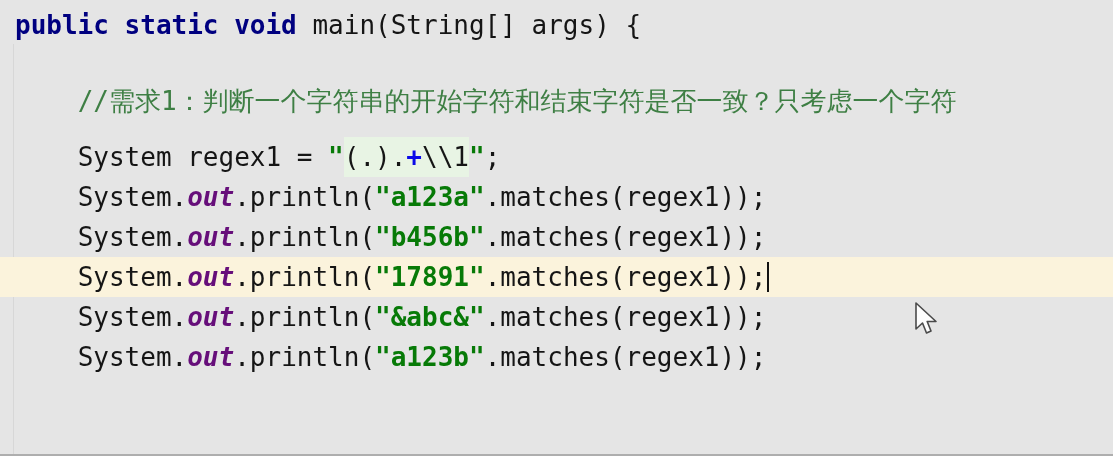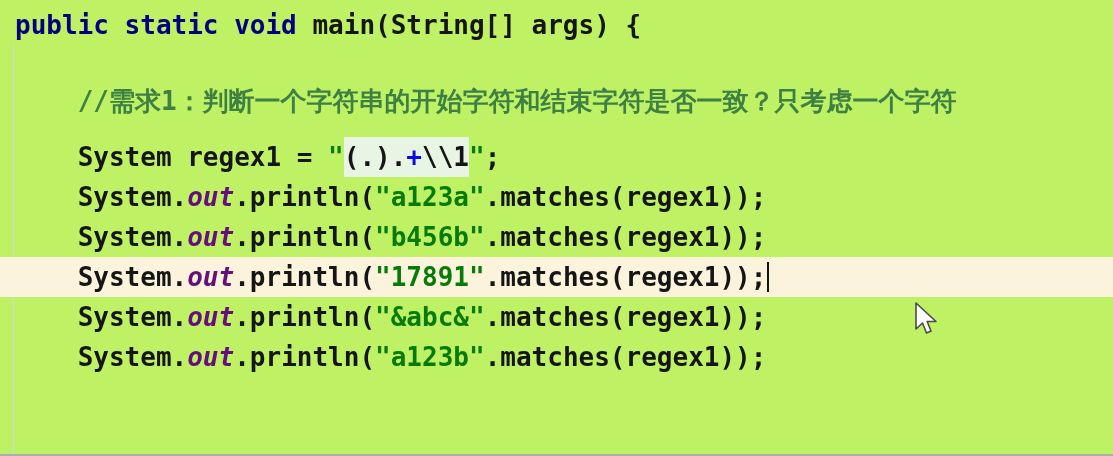--- a/index.html
+++ b/index.html
@@ -1,24 +1,24 @@
 <!DOCTYPE html>
 <html><head>
 <meta charset="utf-8">
 <style>
   html,body{margin:0;padding:0;}
   body{width:1113px;height:456px;overflow:hidden;background:#ffffff;
        font-family:"DejaVu Sans Mono","Liberation Mono",monospace;}
-  #editor{position:relative;width:1113px;height:456px;background:#bef264;
+  #editor{position:relative;width:1113px;height:456px;background:#e5e5e5;
           font-size:26px;line-height:40px;box-sizing:border-box;padding-top:5px;}
   .row{position:relative;height:40px;white-space:pre;padding-left:15px;
        display:flex;align-items:center;}
   .row.first{margin-bottom:12px;}
   .row.hl{background:#FBF3DC;}
-  .tok{white-space:pre;font-weight:bold;}
+  .tok{white-space:pre;}
   .kw  {color:#000080;font-weight:bold;}
   .plain{color:#151515;}
   .cmt {color:#3E7F44;margin-top:48px;}
   .str {color:#077A07;font-weight:bold;}
   .fld {color:#660E7A;font-weight:bold;font-style:italic;}
   .strq{color:#077A07;font-weight:bold;}
   .rx  {color:#151515;background:#E8F4E4;}
   .rxop{color:#0A0AE8;background:#E8F4E4;font-weight:bold;}
   #indent-guide{position:absolute;left:13px;top:44px;bottom:0;width:1px;
                 background:#d7d7d7;}

